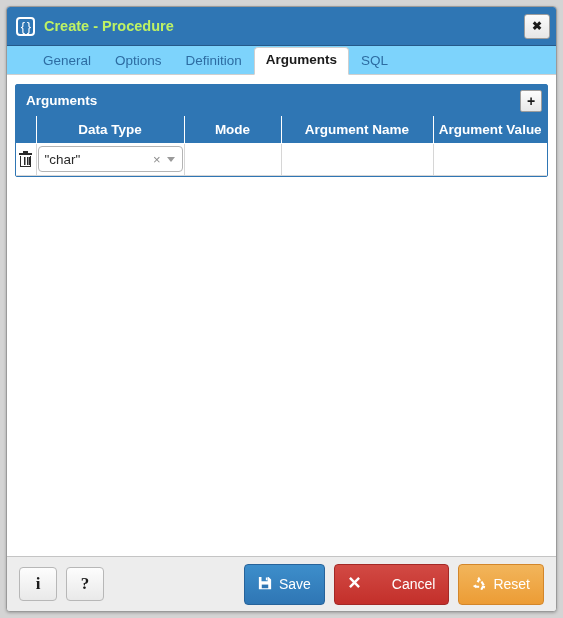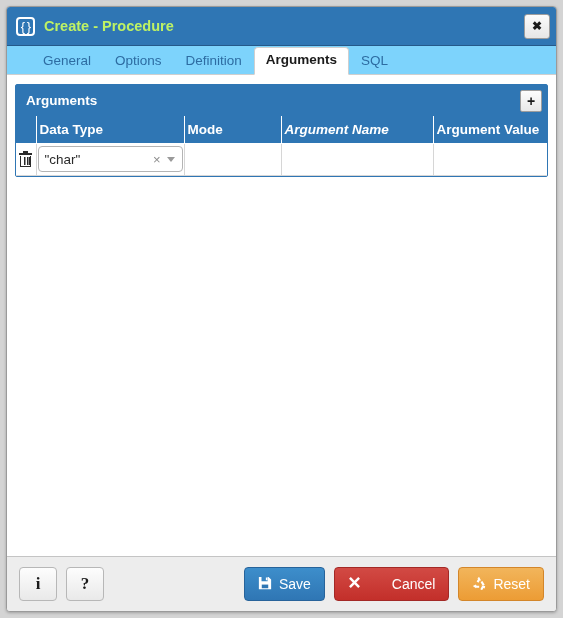--- a/index.html
+++ b/index.html
@@ -169,21 +169,21 @@
     table-layout: fixed;
   }
   table.grid th {
     background: #2f76b4;
     color: #ffffff;
     font-size: 13.5px;
     font-weight: bold;
     height: 27px;
     border-left: 1px solid #ffffff;
     border-bottom: 1px solid #ffffff;
-    text-align: left;
+    text-align: center;
     box-sizing: border-box;
     padding: 0 3px;
     overflow: hidden;
     white-space: nowrap;
   }
   table.grid th.col-del {
     border-left: none;
     width: 20px;
   }
   table.grid td {
@@ -195,21 +195,21 @@
     padding: 0;
     vertical-align: middle;
   }
   table.grid td.col-del {
     border-left: none;
     text-align: center;
   }
 
   .col-datatype { width: 148px; }
   .col-mode { width: 97px; }
-  .col-argname { width: 152px; font-style: italic; }
+  .col-argname { width: 152px; }
 
   .trash-icon {
     display: inline-block;
     width: 13px;
     height: 14px;
     position: relative;
     cursor: pointer;
     vertical-align: middle;
   }
   .trash-icon .lid {
@@ -299,21 +299,21 @@
     justify-content: center;
     font-size: 17px;
     font-weight: bold;
     color: #1a1a1a;
     cursor: pointer;
     box-sizing: border-box;
     margin-right: 9px;
     font-family: "Liberation Serif", serif;
   }
   .btn {
-    height: 34px;
+    height: 41px;
     border-radius: 4px;
     display: flex;
     align-items: center;
     justify-content: center;
     padding: 0 13px;
     margin-left: 9px;
     font-size: 14px;
     color: #ffffff;
     cursor: pointer;
     box-sizing: border-box;

